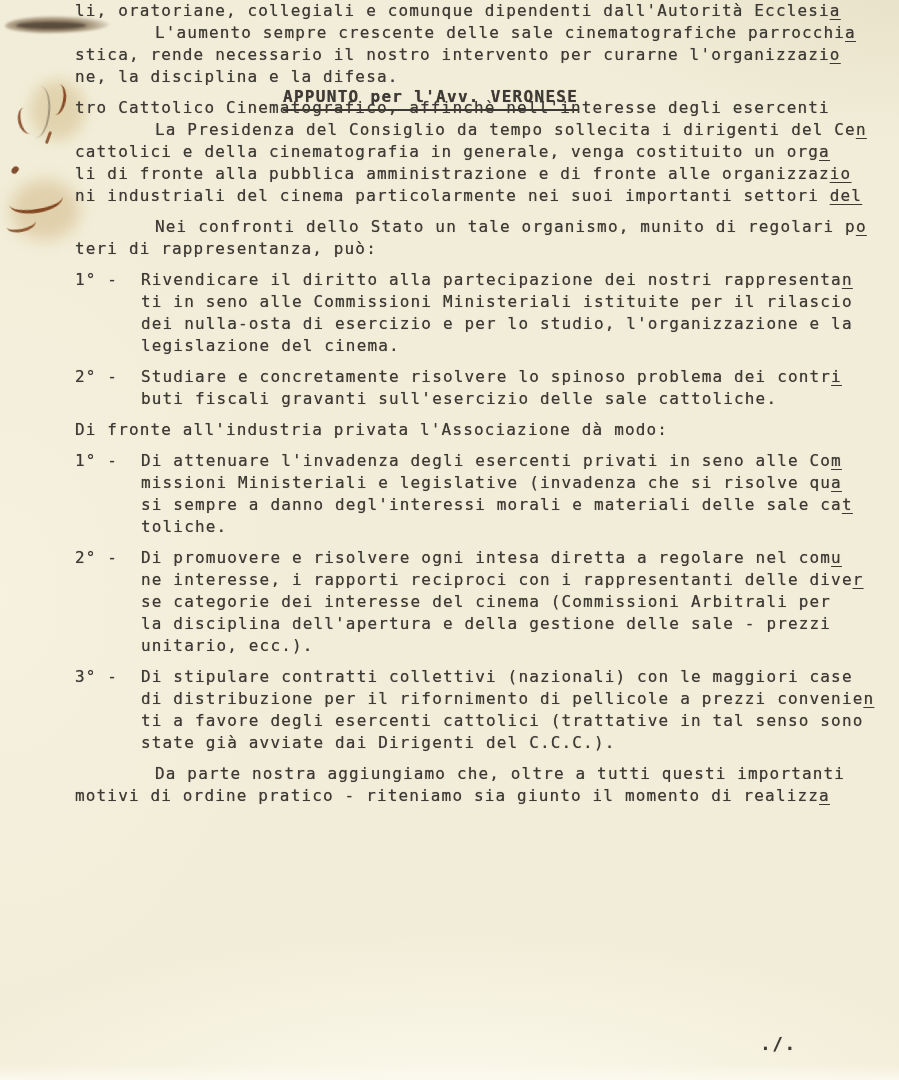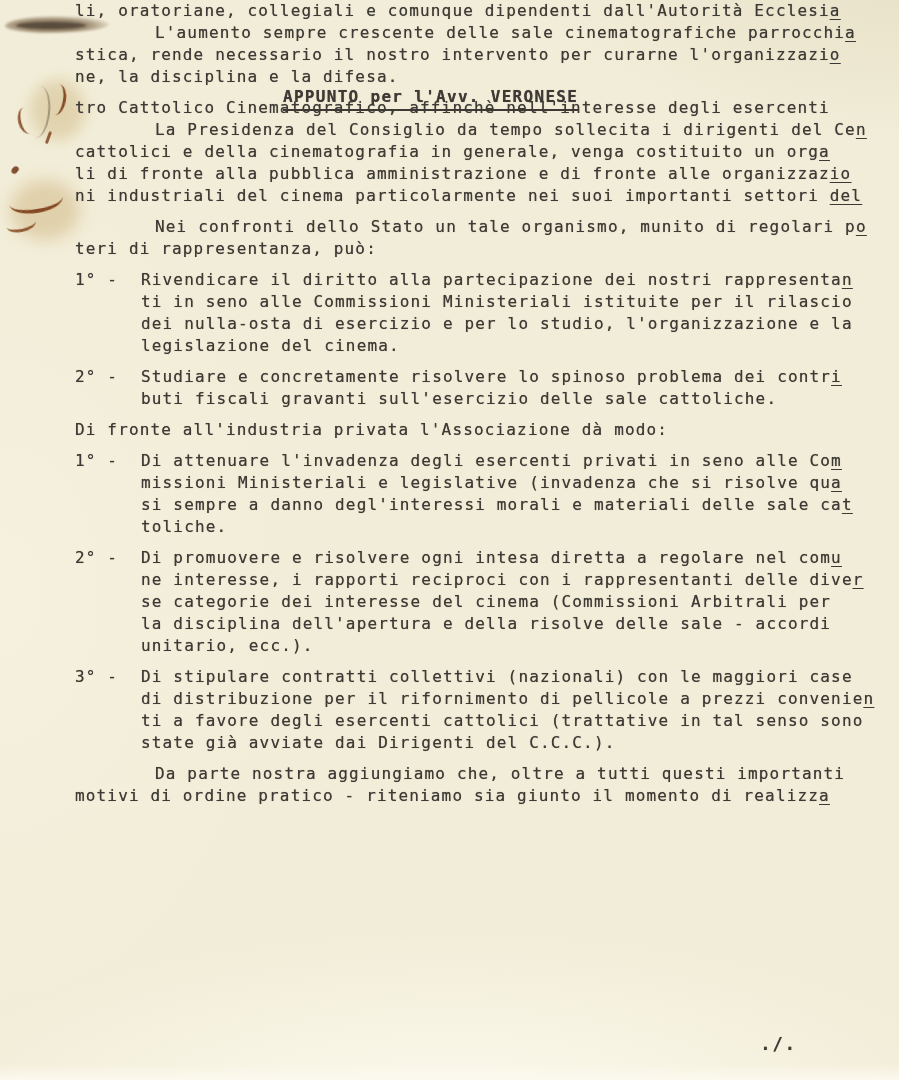--- a/index.html
+++ b/index.html
@@ -132,21 +132,21 @@
           <div class="line"><span>Di attenuare l'invadenza degli esercenti privati in seno alle Co</span><span class="u">m</span></div>
           <div class="line"><span>missioni Ministeriali e legislative (invadenza che si risolve qu</span><span class="u">a</span></div>
           <div class="line"><span>si sempre a danno degl'interessi morali e materiali delle sale ca</span><span class="u">t</span></div>
           <div class="line"><span>toliche.</span></div>
         </div>
         <div class="block item">
           <span class="marker">2° - </span>
           <div class="line"><span>Di promuovere e risolvere ogni intesa diretta a regolare nel com</span><span class="u">u</span></div>
           <div class="line"><span>ne interesse, i rapporti reciproci con i rappresentanti delle dive</span><span class="u">r</span></div>
           <div class="line"><span>se categorie dei interesse del cinema (Commissioni Arbitrali per</span></div>
-          <div class="line"><span>la disciplina dell'apertura e della risolve delle sale - accordi</span></div>
+          <div class="line"><span>la disciplina dell'apertura e della gestione delle sale - prezzi</span></div>
           <div class="line"><span>unitario, ecc.).</span></div>
         </div>
         <div class="block item">
           <span class="marker">3° - </span>
           <div class="line"><span>Di stipulare contratti collettivi (nazionali) con le maggiori case</span></div>
           <div class="line"><span>di distribuzione per il rifornimento di pellicole a prezzi convenie</span><span class="u">n</span></div>
           <div class="line"><span>ti a favore degli esercenti cattolici (trattative in tal senso sono</span></div>
           <div class="line"><span>state già avviate dai Dirigenti del C.C.C.).</span></div>
         </div>
         <div class="block para">

